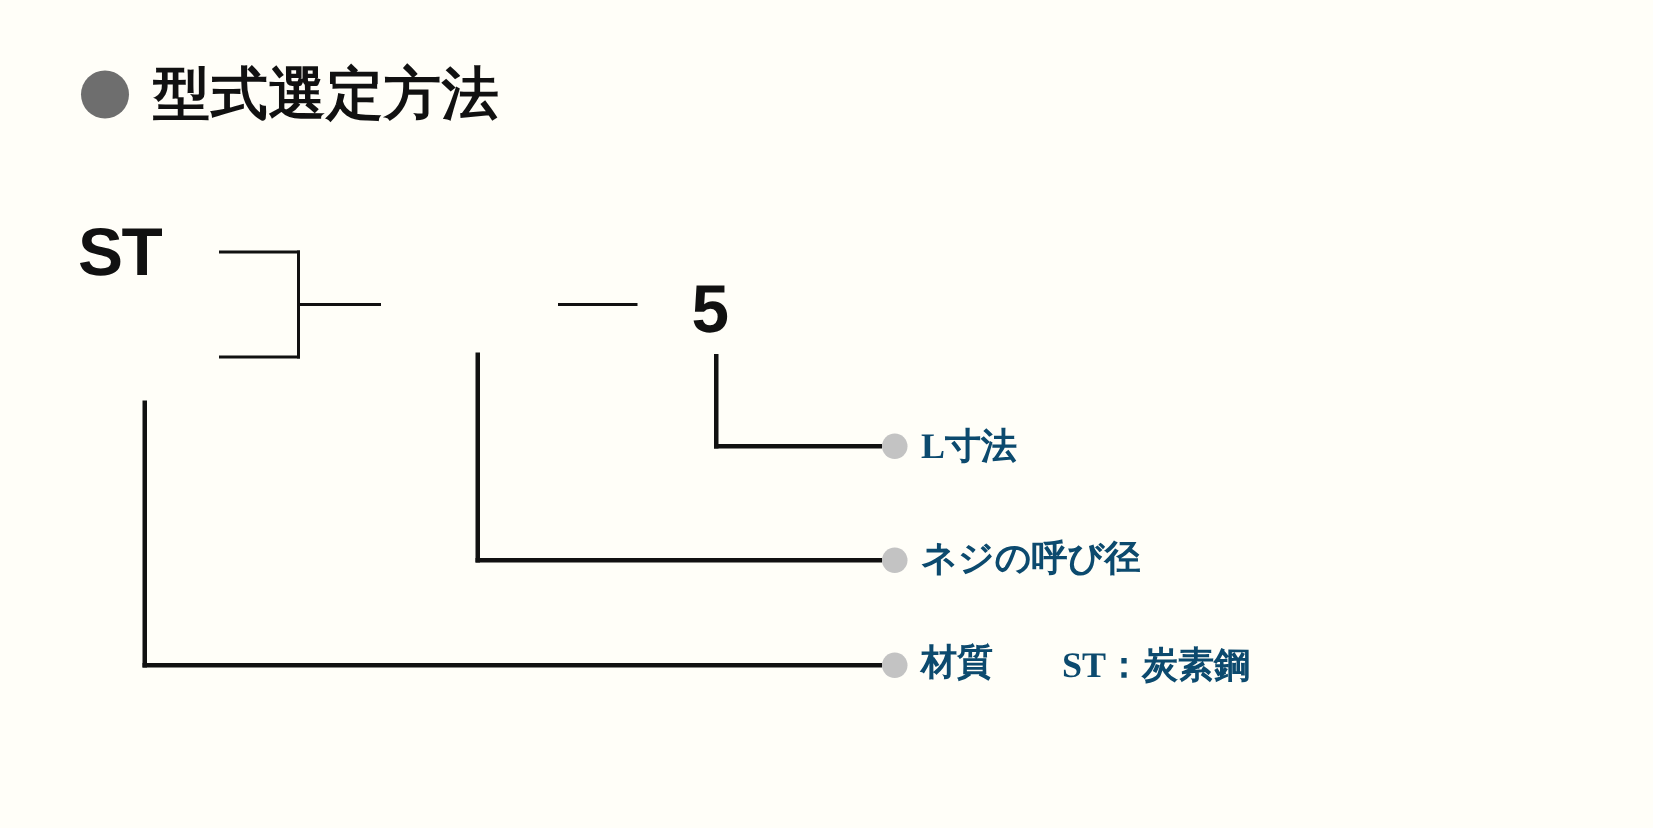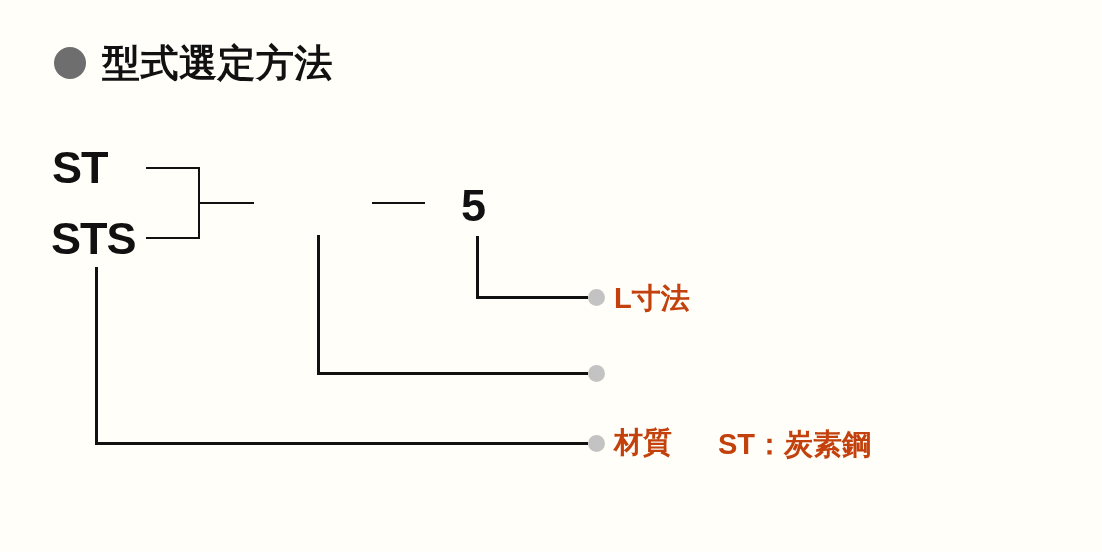--- a/index.html
+++ b/index.html
@@ -74,24 +74,25 @@
     border-radius: 50%;
     background: #c3c3c3;
   }
   .dot-len { left: 588px; top: 289px; }
   .dot-thr { left: 588px; top: 365px; }
   .dot-mat { left: 588px; top: 435px; }
   
   .callout {
     position: absolute;
     font-weight: bold;
-    font-size: 29px;
+    font-size: 24px;
     line-height: 30px;
-    color: #c2410c;
+    color: #0c4a6e;
     white-space: nowrap;
+    font-family: Liberation Serif, serif;
   }
   .lbl-len { left: 614px; top: 283px; }
   .lbl-thr { left: 614px; top: 358px; }
   .lbl-mat {
     left: 614px; top: 427px;
     display: flex;
     align-items: flex-start;
     gap: 28px;
   }
   .lbl-mat .mat-word { margin-right: 18px; }
@@ -100,21 +101,20 @@
 </style>
 </head>
 <body>
 
 <div class="canvas">
 
   <span class="title-bullet"></span>
   <h1 class="title-text" style="margin:0;">型式選定方法</h1>
 
   <span class="code code-st">ST</span>
-  <span class="code code-sts">STS</span>
   <span class="code code-5">5</span>
 
   <div class="hline brk-top"></div>
   <div class="hline brk-bot"></div>
   <div class="vline brk-vert"></div>
   <div class="hline brk-mid"></div>
 
   <div class="hline dash-m4-5"></div>
 
   <div class="vline conn-5-v"></div>
@@ -123,20 +123,21 @@
 
   <div class="vline conn-m4-v"></div>
   <div class="hline conn-m4-h"></div>
   <span class="dot dot-thr"></span>
 
   <div class="vline conn-sts-v"></div>
   <div class="hline conn-sts-h"></div>
   <span class="dot dot-mat"></span>
 
   <span class="callout lbl-len">L寸法</span>
+  <span class="callout lbl-thr">ネジの呼び径</span>
 
   <div class="callout lbl-mat">
     <span class="mat-word">材質</span>
     <span class="mat-legend">
       <span>ST：炭素鋼</span>
     </span>
   </div>
 
 </div>
 

